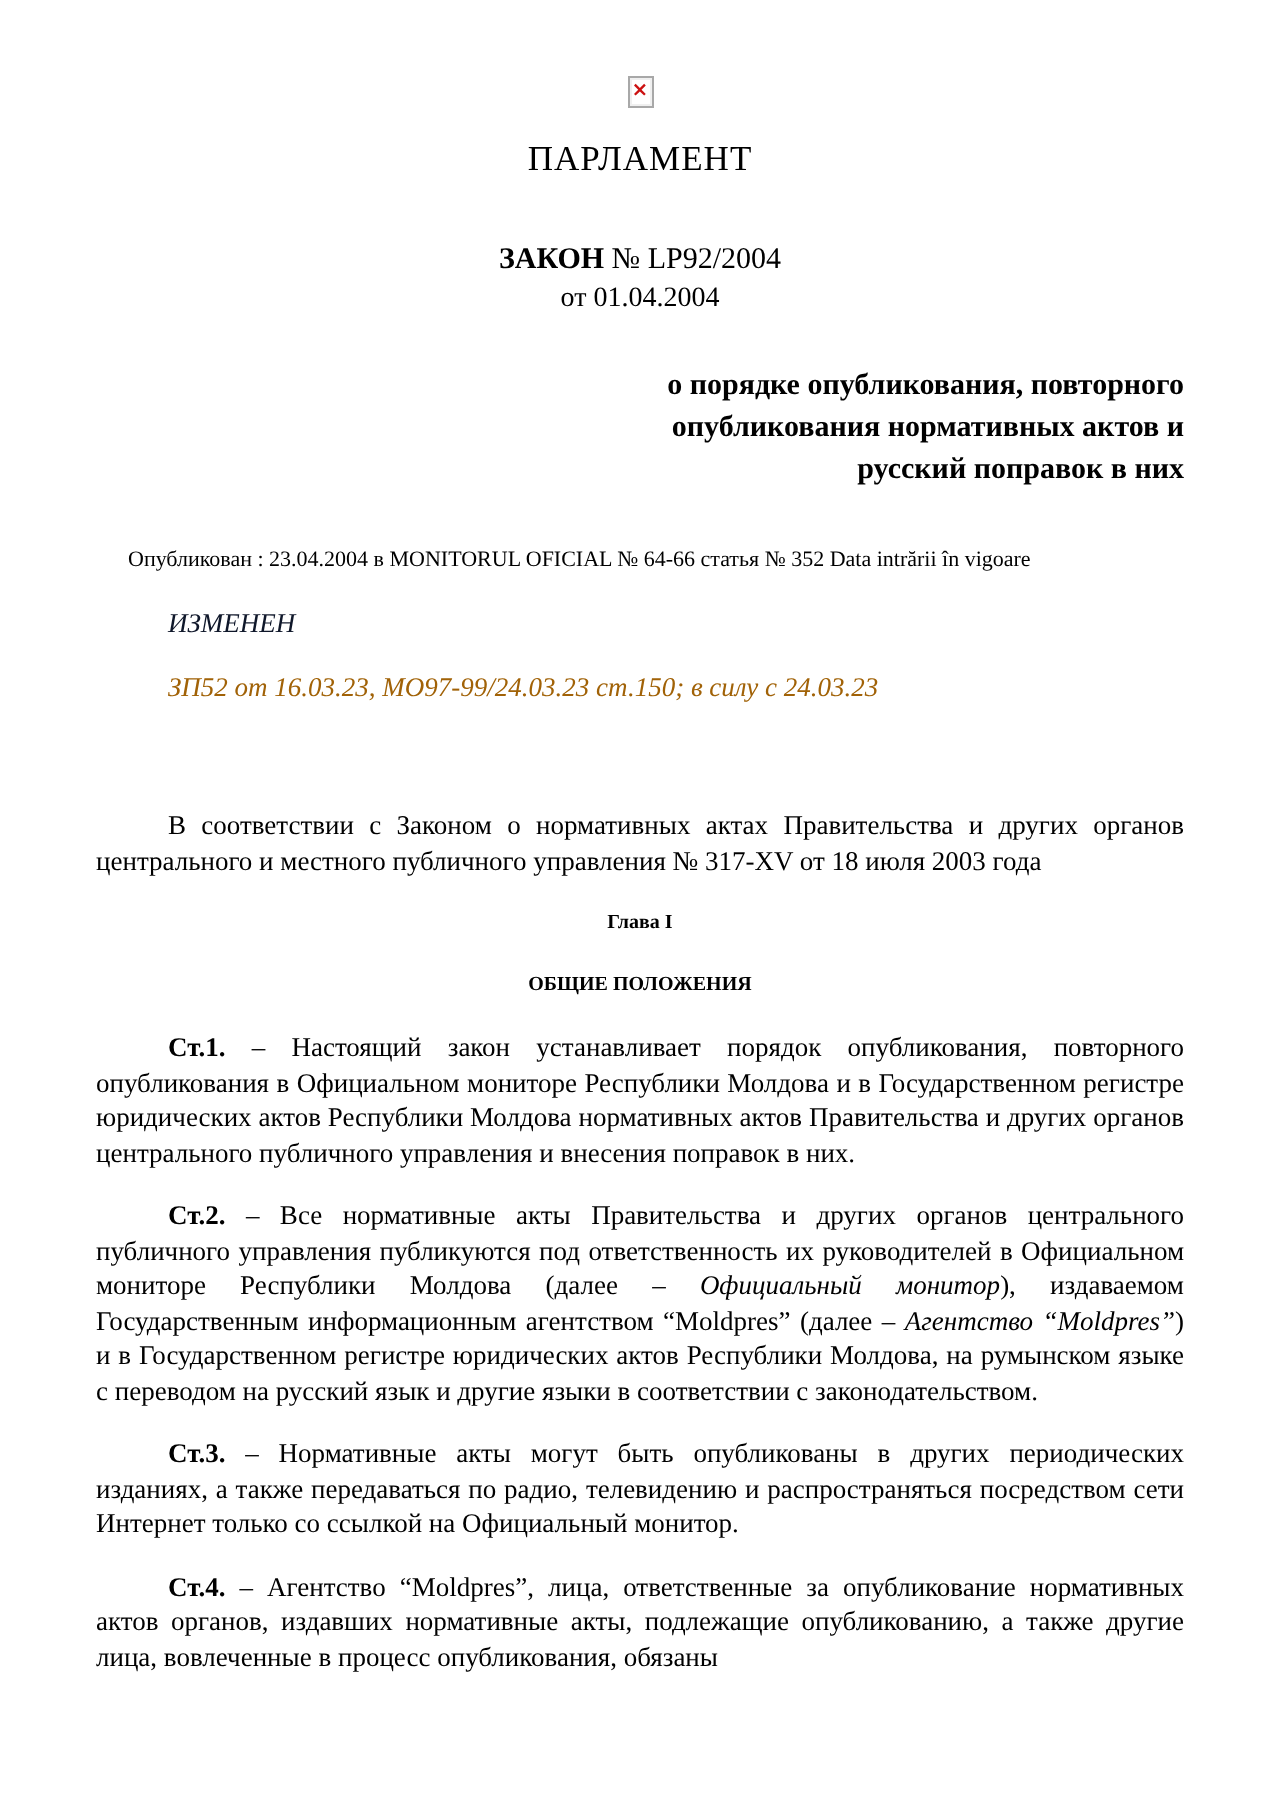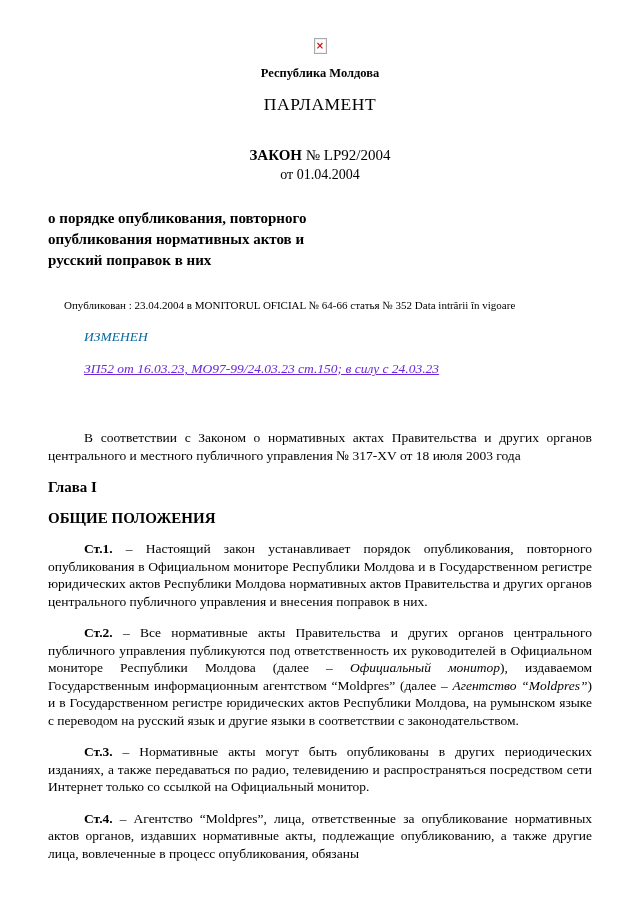--- a/index.html
+++ b/index.html
@@ -41,69 +41,68 @@
   .institution {
     margin-top: 13px;
     font-size: 17.5px;
     letter-spacing: 0.5px;
   }
   .law-line { margin-top: 32px; font-size: 15px; }
   .law-line b { font-weight: bold; }
   .law-date { margin-top: 3px; font-size: 14px; }
   .doc-title {
     margin-top: 25px;
-    text-align: left;
+    text-align: right;
     font-weight: bold;
     font-size: 15px;
     line-height: 21px;
   }
   .pub-line {
     margin: 27px 0 0 16px;
     font-size: 11px;
     line-height: 15px;
   }
   .amended {
     margin: 16px 0 0 36px;
     font-size: 13.5px;
     font-style: italic;
-    color: #0369a1;
+    color: #0f172a;
   }
   .amend-link-wrap { margin: 16px 0 0 36px; font-size: 13.5px; }
   .amend-link {
-    color: #6d28d9;
+    color: #a16207;
     font-style: italic;
-    text-decoration: underline;
     cursor: pointer;
   }
   .body-p {
     margin: 15px 0 0 0;
     font-size: 13.5px;
     line-height: 17.5px;
     text-align: justify;
     text-indent: 36px;
   }
   .first-body-p { margin-top: 52px; }
   .chapter-num, .chapter-title {
     margin: 15px 0 0 0;
+    text-align: center;
     font-weight: bold;
-    font-size: 15px;
+    font-size: 10px;
     line-height: 16px;
   }
   .article { margin-top: 14px; }
   .article b { font-weight: bold; }
   .article i { font-style: italic; }
 </style>
 </head>
 <body>
 
 <div class="page">
 
   <div class="doc-header">
     <span class="broken-img">×</span>
-    <div class="country">Республика Молдова</div>
     <div class="institution">ПАРЛАМЕНТ</div>
     <div class="law-line">
       <b>ЗАКОН</b>
       <span>№ LP92/2004</span>
     </div>
     <div class="law-date">от 01.04.2004</div>
   </div>
 
   <div class="doc-title">
     <div>о порядке опубликования, повторного</div>

